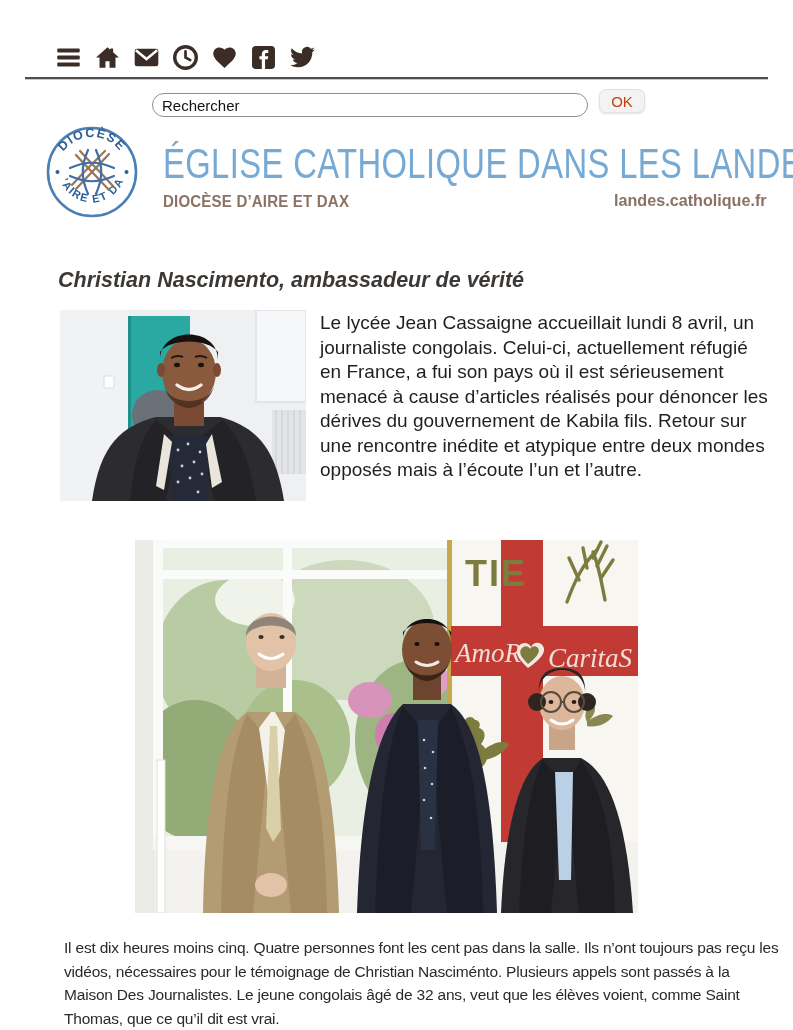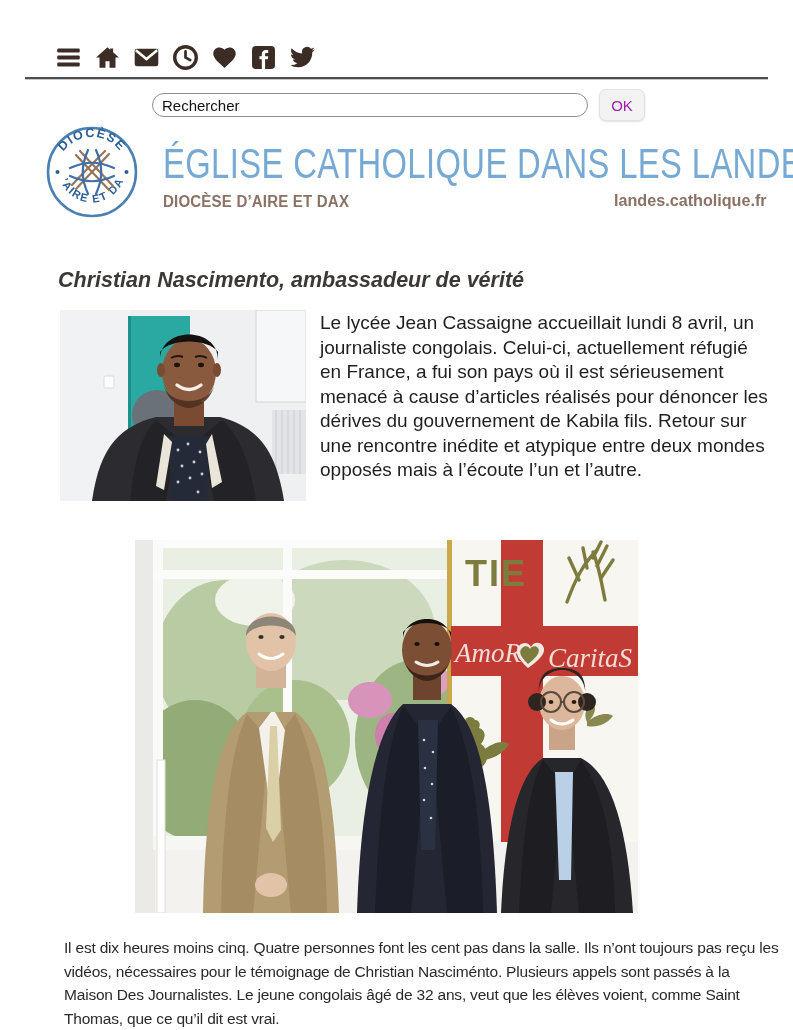--- a/index.html
+++ b/index.html
@@ -11,23 +11,23 @@
   .toolbar .icn{width:27px;height:27px;display:block;cursor:pointer;}
   .toolbar .icn svg{width:100%;height:100%;display:block;}
 
   .hr1{position:absolute;left:25px;top:77px;width:743px;height:2px;
        background:#4e4e4e;border-bottom:1px solid #c8c8c8;}
 
   
   .search-input{position:absolute;left:152px;top:93px;width:436px;height:24px;
        box-sizing:border-box;border:1.5px solid #8f8f8f;border-radius:12px;
        padding:0 9px;font-size:15px;color:#111;font-family:"Liberation Sans",sans-serif;outline:none;}
-  .ok-btn{position:absolute;left:599px;top:89px;width:46px;height:32px;
+  .ok-btn{position:absolute;left:599px;top:89px;width:46px;height:24px;
        background:#f3f3f3;border:1px solid #e2e2e2;border-radius:7px;
-       color:#a21caf;font-size:15px;font-family:"Liberation Sans",sans-serif;
+       color:#c2410c;font-size:15px;font-family:"Liberation Sans",sans-serif;
        box-shadow:0 1px 2px rgba(0,0,0,.12);cursor:pointer;}
 
   
   .logo{position:absolute;left:46px;top:126px;width:92px;height:92px;}
   .site-title{position:absolute;left:163px;top:140px;font-size:42px;font-weight:400;
        color:#76a9d3;white-space:nowrap;transform:scaleX(.78);transform-origin:0 50%;
        letter-spacing:.5px;}
   .site-subtitle{position:absolute;left:163px;top:193px;font-size:16px;font-weight:700;
        color:#8b7265;letter-spacing:.2px;transform:scaleX(.94);transform-origin:0 50%;white-space:nowrap;}
   .site-url{position:absolute;right:26px;top:191px;font-size:17px;font-weight:700;

